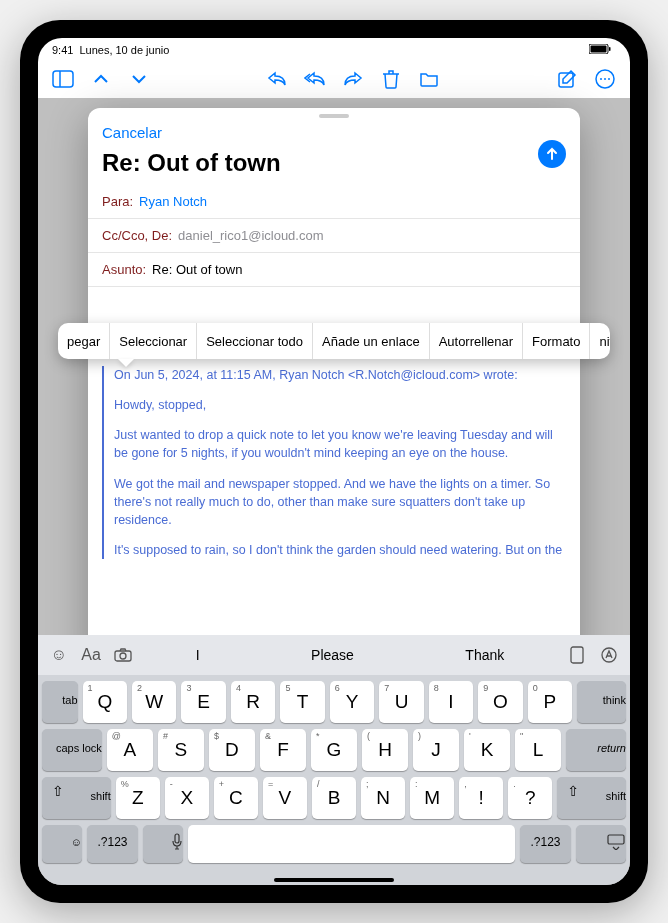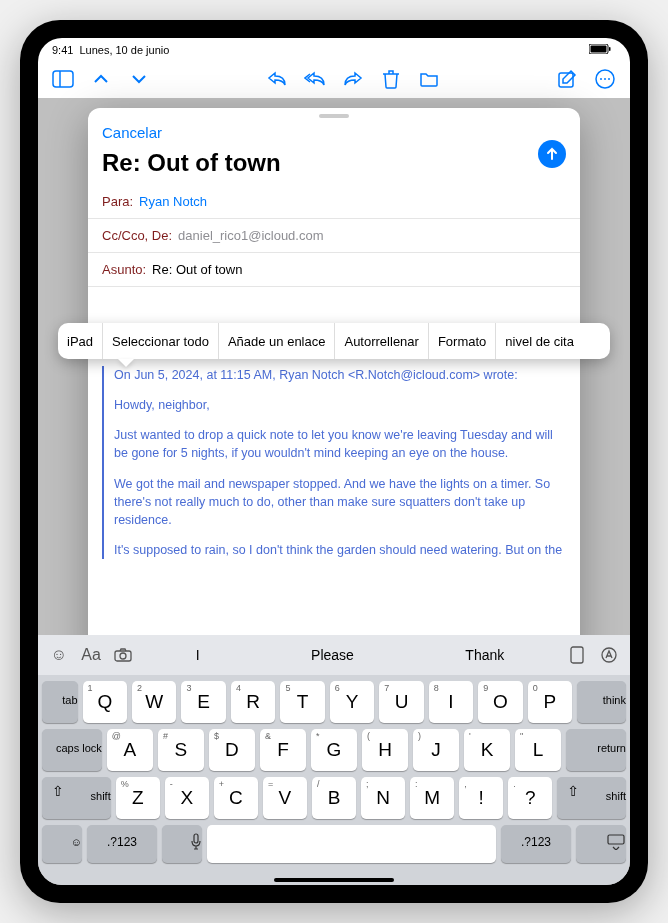--- a/index.html
+++ b/index.html
@@ -40,29 +40,29 @@
   .pred-word { font-size: 14px; color: #000; padding: 0 16px; cursor: pointer; }
   .key-rows { padding: 6px 4px; }
   .key-row { display: flex; gap: 5px; margin-bottom: 6px; justify-content: center; }
   .key { background: #fff; border-radius: 5px; box-shadow: 0 1px 1px rgba(0,0,0,0.3); display: flex; flex-direction: column; align-items: center; justify-content: center; position: relative; cursor: pointer; }
   .key-letter { width: 50px; height: 42px; font-size: 19px; }
   .key-letter .alt { position: absolute; top: 2px; left: 5px; font-size: 9px; color: #666; }
   .key-special { background: #b8bcc2; font-size: 11px; display: flex; align-items: flex-end; justify-content: center; padding-bottom: 4px; }
   .key-tab { width: 40px; height: 42px; }
   .key-delete { width: 55px; height: 42px; }
   .key-caps { width: 65px; height: 42px; }
-  .key-return { width: 65px; height: 42px; }
+  .key-return { width: 65px; height: 42px; font-style: italic; }
   .key-shift { width: 78px; height: 42px; position: relative; }
   .key-shift-right { width: 78px; height: 42px; }
   .key-bottom { height: 38px; }
   .key-emoji { width: 40px; }
   .key-mic { width: 40px; }
   .key-space { flex: 1; background: #fff; }
   .key-hide { width: 50px; }
-  .key-nums { width: 70px; font-size: 12px; display: flex; align-items: center; justify-content: center; }
+  .key-nums { width: 51px; font-size: 12px; display: flex; align-items: center; justify-content: center; }
   .shift-arrow { position: absolute; top: 6px; left: 10px; font-size: 14px; }
   .home-indicator { position: absolute; bottom: 3px; left: 50%; transform: translateX(-50%); width: 120px; height: 4px; background: #000; border-radius: 3px; }
 </style>
 </head>
 <body>
 
 <div class="ipad-frame">
   <div class="ipad-screen">
 
     <div class="status-bar">
@@ -177,30 +177,31 @@
         </div>
         <div class="field-row">
           <span class="field-label">Asunto:</span>
           <span class="field-value-dark">Re: Out of town</span>
         </div>
 
         <div class="message-body">
           <div class="signature">Enviado desde mi iPad</div>
           <div class="quoted">
             <p>On Jun 5, 2024, at 11:15 AM, Ryan Notch &lt;R.Notch@icloud.com&gt; wrote:</p>
-            <p>Howdy, neighbor,</p>
+            <p>Howdy, stopped,</p>
             <p>Just wanted to drop a quick note to let you know we're leaving Tuesday and will be gone for 5 nights, if you wouldn't mind keeping an eye on the house.</p>
             <p>We got the mail and newspaper stopped. And we have the lights on a timer. So there's not really much to do, other than make sure squatters don't take up residence.</p>
             <p>It's supposed to rain, so I don't think the garden should need watering. But on the</p>
           </div>
         </div>
       </div>
 
       <div class="context-menu">
-        <span class="context-item">iPad</span>
+        <span class="context-item">pegar</span>
+        <span class="context-item">Seleccionar</span>
         <span class="context-item">Seleccionar todo</span>
         <span class="context-item">Añade un enlace</span>
         <span class="context-item">Autorrellenar</span>
         <span class="context-item">Formato</span>
         <span class="context-item">nivel de cita</span>
 
       </div>
       <div class="context-caret"></div>
     </div>
 

